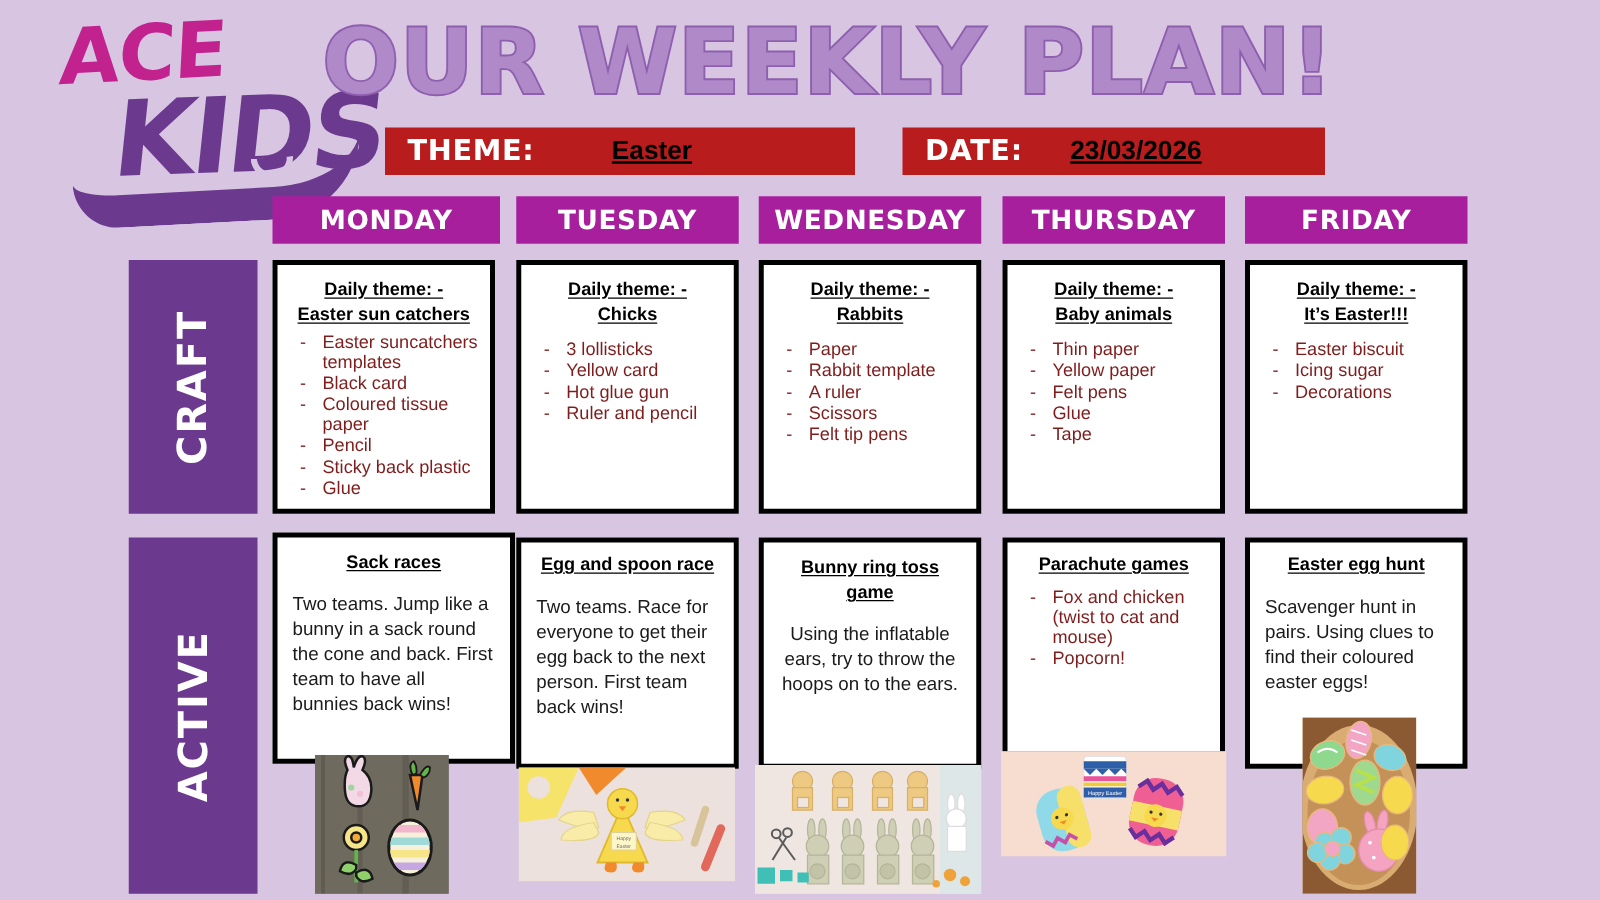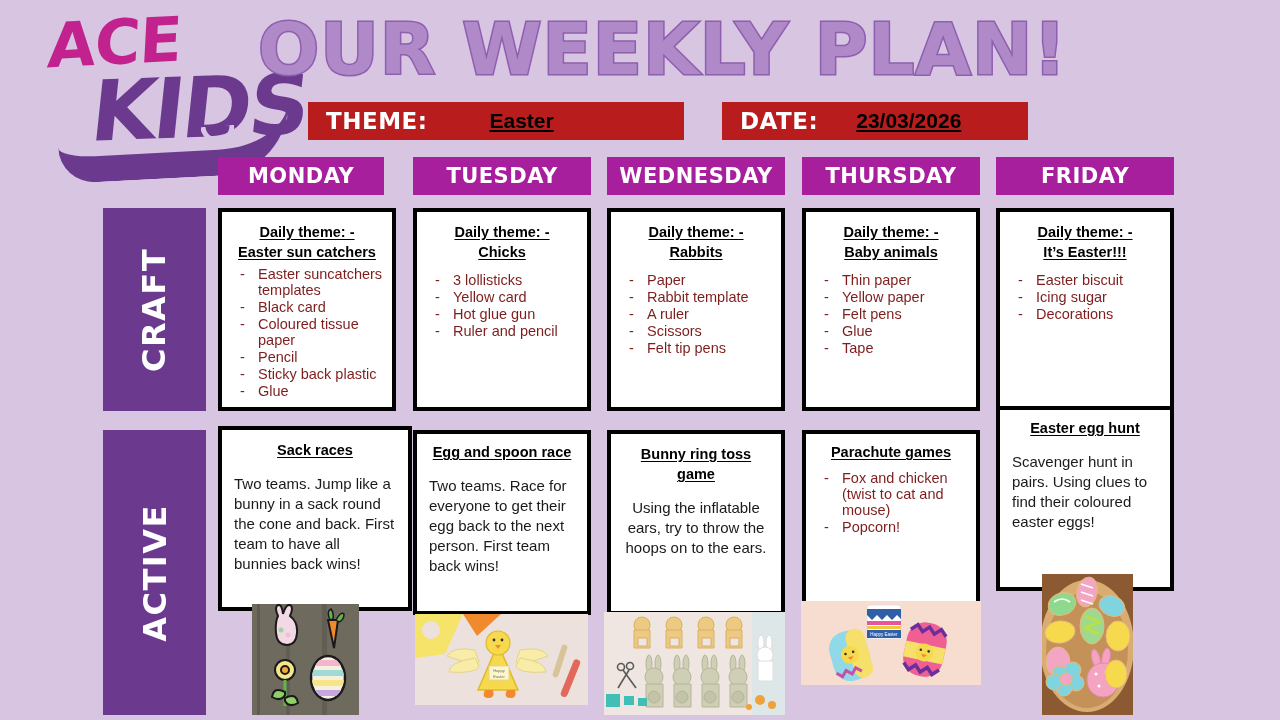--- a/index.html
+++ b/index.html
@@ -49,21 +49,21 @@
     -webkit-text-stroke:3px #8e5fae;
     paint-order:stroke fill;
     white-space:nowrap;
   }
   
   .meta-box {
     position:absolute; height:38px; background:#b91c1c;
     display:flex; align-items:center;
   }
   #theme-box { left:308px; top:102px; width:376px; }
-  #date-box  { left:722px; top:102px; width:306px; }
+  #date-box  { left:722px; top:102px; width:338px; }
   .meta-label {
     font-family:"DejaVu Sans", sans-serif;
     font-weight:bold; font-size:23px; color:#ffffff;
     letter-spacing:0.5px; padding-left:18px;
   }
   .meta-value {
     font-family:"Liberation Sans", sans-serif;
     font-weight:bold; font-size:21px; color:#000000;
     text-decoration:underline; text-underline-offset:2px;
   }
@@ -145,21 +145,21 @@
 
 <div class="meta-box" id="theme-box">
   <span class="meta-label">THEME:</span>
   <span class="meta-value">Easter</span>
 </div>
 <div class="meta-box" id="date-box">
   <span class="meta-label">DATE:</span>
   <span class="meta-value">23/03/2026</span>
 </div>
 
-<div class="day-head" style="left:218px;width:166px;">MONDAY</div>
+<div class="day-head" style="left:218px;width:182px;">MONDAY</div>
 <div class="day-head" style="left:413px;width:178px;">TUESDAY</div>
 <div class="day-head" style="left:607px;width:178px;">WEDNESDAY</div>
 <div class="day-head" style="left:802px;width:178px;">THURSDAY</div>
 <div class="day-head" style="left:996px;width:178px;">FRIDAY</div>
 
 <div class="row-label" id="label-craft">
   <span>CRAFT</span>
 </div>
 <div class="row-label" id="label-active">
   <span>ACTIVE</span>
@@ -258,21 +258,21 @@
 <div class="card" style="left:802px;top:430px;width:178px;height:175px;">
   <div class="card-title" style="padding-top:8px;">
     <u>Parachute games</u>
   </div>
   <ul class="card-list" style="padding-top:8px;">
     <li>Fox and chicken (twist to cat and mouse)</li>
     <li>Popcorn!</li>
   </ul>
 </div>
 
-<div class="card" style="left:996px;top:406px;width:178px;height:185px;">
+<div class="card" style="left:996px;top:430px;width:178px;height:185px;">
   <div class="card-title" style="padding-top:8px;">
     <u>Easter egg hunt</u>
   </div>
   <div class="card-body">Scavenger hunt in pairs. Using clues to find their coloured easter eggs!</div>
 </div>
 
 <div class="photo ph-suncatch" style="left:252px;top:604px;width:107px;height:111px;">
   <svg width="107" height="111" viewBox="0 0 107 111">
     <rect width="107" height="111" fill="#6e6a5e"></rect>
     <rect x="5" y="0" width="3" height="111" fill="#55524a" opacity="0.6"></rect>

